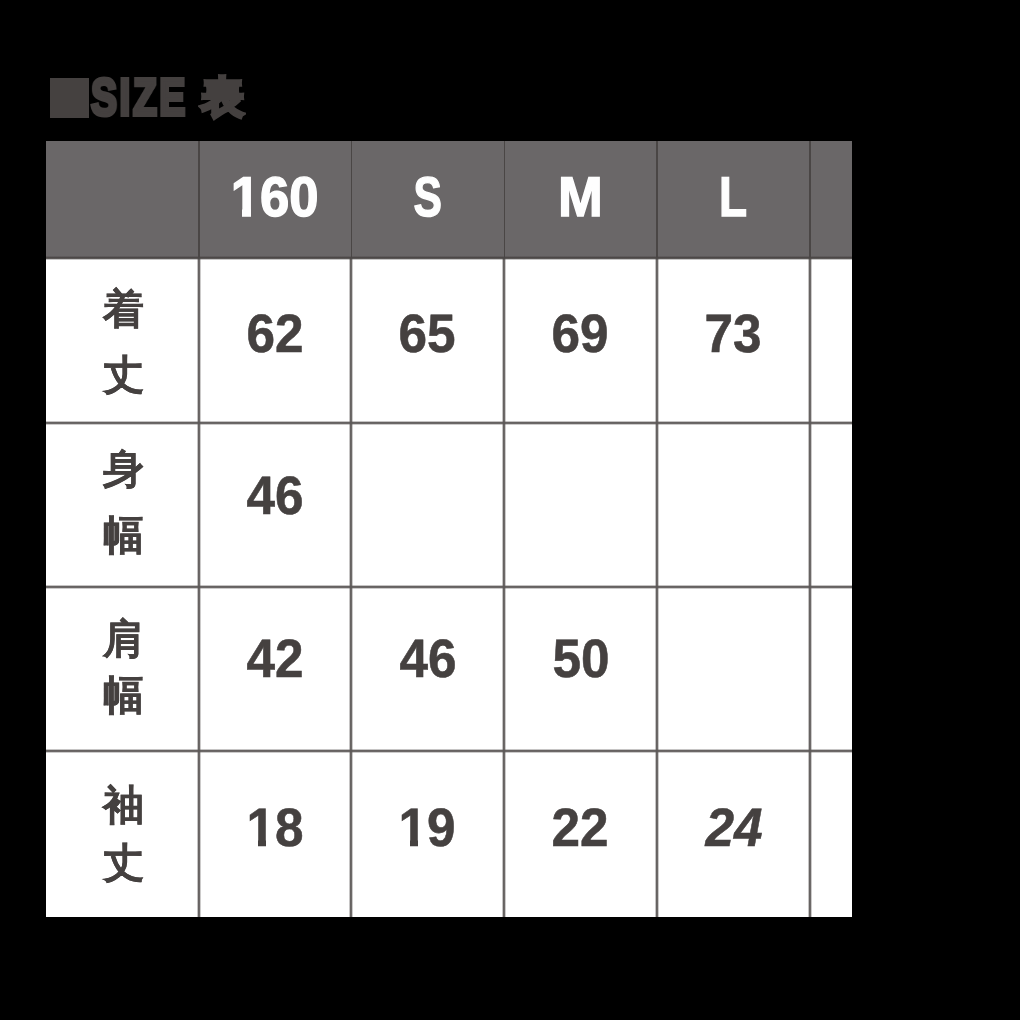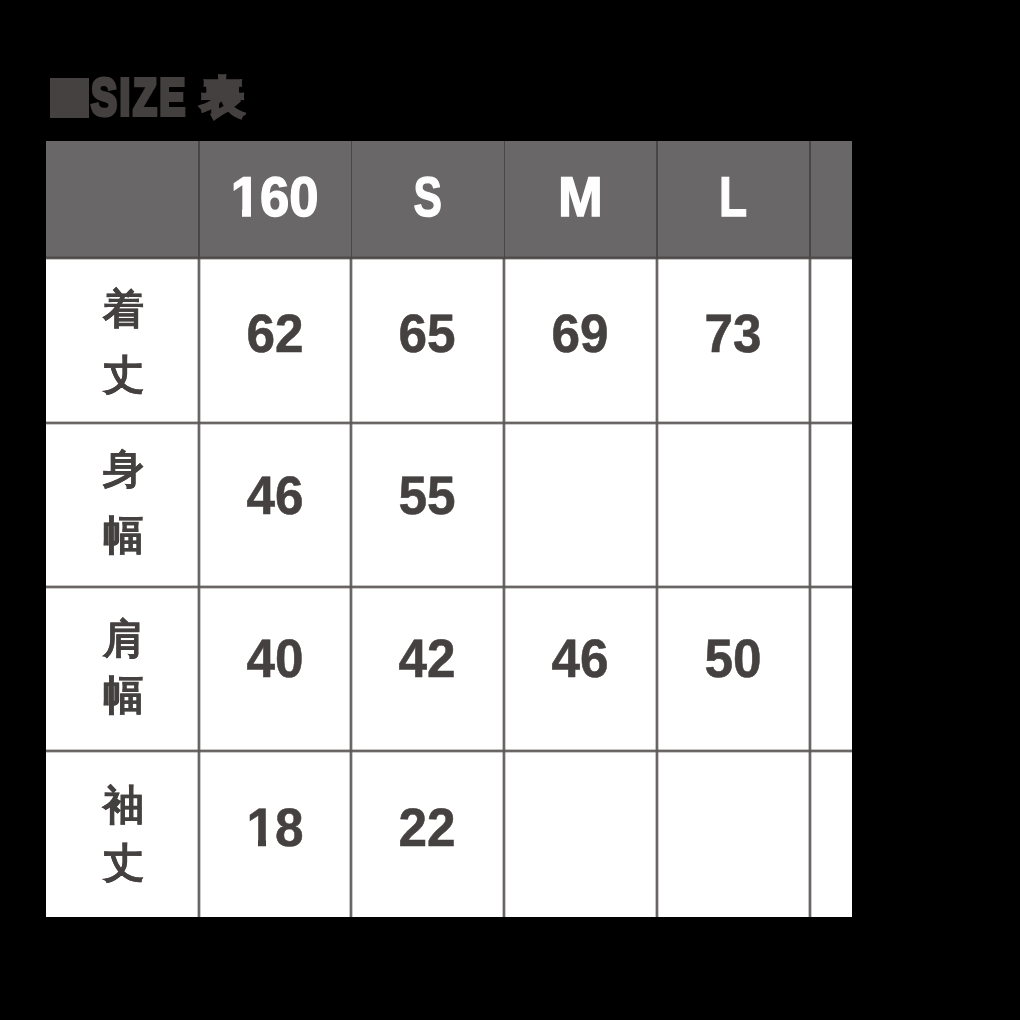--- a/index.html
+++ b/index.html
@@ -150,39 +150,33 @@
       <span class="vline" style="left:763.2px"></span>
       <div class="cell c0 lbl">
           <span class="v">
             <span>身</span>
             <span>幅</span>
           </span>
         </div>
       <div class="cell c1">
           <span class="v">46</span>
         </div>
-      <div class="cell c4">
-          <span class="v">55</span>
-        </div>
     </div>
 
     <div class="row body r2">
       <span class="vline" style="left:152.2px"></span>
       <span class="vline" style="left:304.6px"></span>
       <span class="vline" style="left:457.6px"></span>
       <span class="vline" style="left:610.1px"></span>
       <span class="vline" style="left:763.2px"></span>
       <div class="cell c0 lbl">
           <span class="v">
             <span>肩</span>
             <span>幅</span>
           </span>
-        </div>
-      <div class="cell c1">
-          <span class="v">40</span>
         </div>
       <div class="cell c2">
           <span class="v">42</span>
         </div>
       <div class="cell c3">
           <span class="v">46</span>
         </div>
       <div class="cell c4">
           <span class="v">50</span>
         </div>
@@ -198,22 +192,30 @@
           <span class="v">
             <span>袖</span>
             <span>丈</span>
           </span>
         </div>
       <div class="cell c1">
           <span class="v">18</span>
           <span class="serif-mask" style="left:49.5px;top:86.5px;width:9px;height:8px"></span>
           <span class="serif-mask" style="left:66.5px;top:86.5px;width:9px;height:8px"></span>
         </div>
+      <div class="cell c2">
+          <span class="v">19</span>
+          <span class="serif-mask" style="left:49.5px;top:86.5px;width:9px;height:8px"></span>
+          <span class="serif-mask" style="left:66.5px;top:86.5px;width:9px;height:8px"></span>
+        </div>
       <div class="cell c4">
           <span class="v">22</span>
+        </div>
+      <div class="cell c5">
+          <span class="v">24</span>
         </div>
     </div>
 
     <span class="hline hdr" style="top:116.6px"></span>
     <span class="hline" style="top:280.8px"></span>
     <span class="hline" style="top:445.1px"></span>
     <span class="hline" style="top:609.5px"></span>
   </div>
 </div>
 

